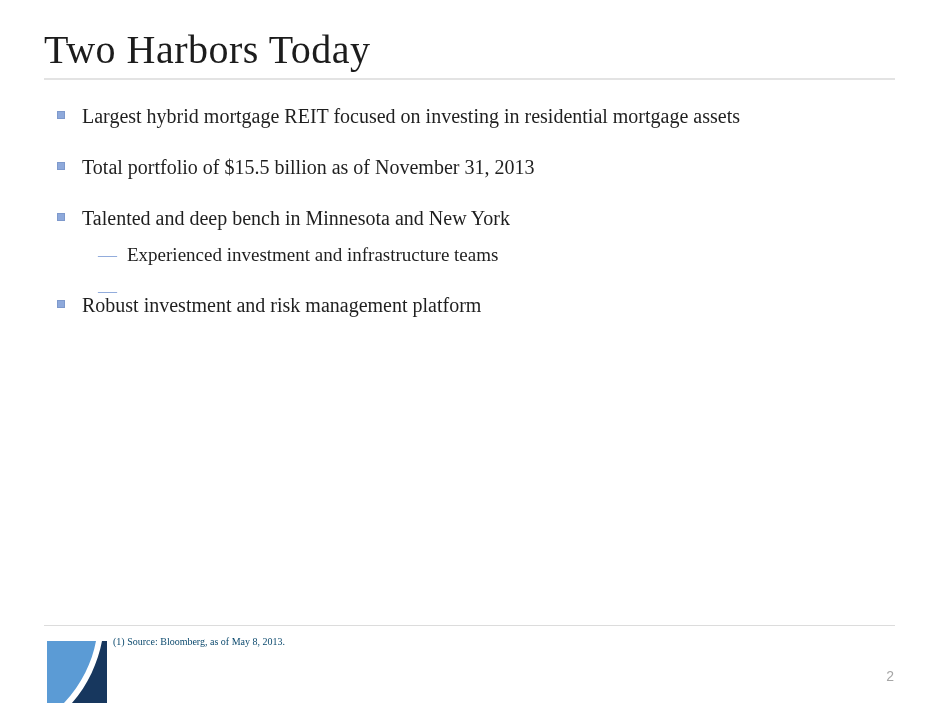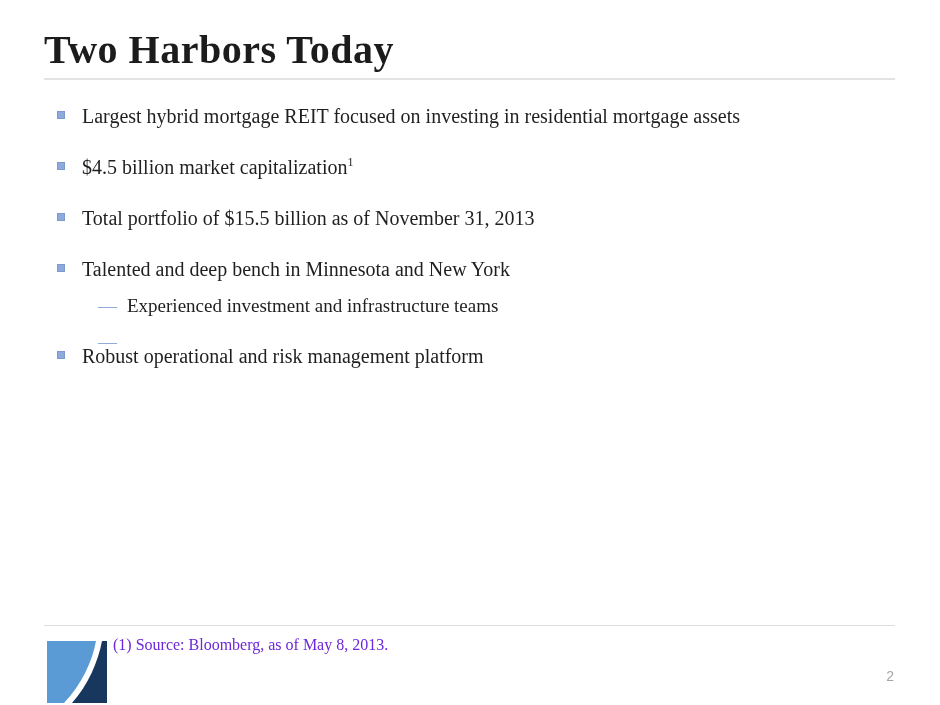--- a/index.html
+++ b/index.html
@@ -12,21 +12,21 @@
     height: 705px;
     background: #ffffff;
     overflow: hidden;
   }
 
   .slide-title {
     position: absolute;
     left: 44px;
     top: 26px;
     font-size: 40px;
-    font-weight: 700;
+    font-weight: 400;
     color: #1c1c1c;
     letter-spacing: 0.5px;
   }
 
   .title-rule {
     position: absolute;
     left: 44px;
     top: 78px;
     width: 851px;
     height: 2px;
@@ -106,22 +106,22 @@
     left: 47px;
     top: 641px;
     width: 60px;
     height: 62px;
   }
 
   .footnote {
     position: absolute;
     left: 113px;
     top: 636px;
-    font-size: 16px;
-    color: #6d28d9;
+    font-size: 10px;
+    color: #0c4a6e;
   }
 
   .page-number {
     position: absolute;
     right: 46px;
     top: 668px;
     font-size: 14px;
     color: #a6a6a6;
     font-family: "Liberation Sans", sans-serif;
   }
@@ -134,24 +134,20 @@
   <h1 class="slide-title">Two Harbors Today</h1>
   <div class="title-rule"></div>
 
   <div class="content">
 
     <div class="bullet">
       <span class="bullet-square"></span>
       <span>Largest hybrid mortgage REIT focused on investing in residential mortgage assets</span>
     </div>
 
-    <div class="bullet">
-      <span class="bullet-square"></span>
-      <span>$4.5 billion market capitalization</span><sup>1</sup>
-    </div>
 
     <div class="bullet">
       <span class="bullet-square"></span>
       <span>Total portfolio of $15.5 billion as of November 31, 2013</span>
     </div>
 
     <div class="bullet-group">
       <div class="bullet">
         <span class="bullet-square"></span>
         <span>Talented and deep bench in Minnesota and New York</span>
@@ -162,21 +158,21 @@
           <span>Experienced investment and infrastructure teams</span>
         </div>
         <div class="sub-bullet">
           <span class="dash-marker">—</span>
         </div>
       </div>
     </div>
 
     <div class="bullet bullet-last">
       <span class="bullet-square"></span>
-      <span>Robust operational and risk management platform</span>
+      <span>Robust investment and risk management platform</span>
     </div>
 
   </div>
 
   <div class="footer-rule"></div>
 
   <svg class="logo" viewBox="0 0 60 62" xmlns="http://www.w3.org/2000/svg">
     <rect x="0" y="0" width="60" height="62" fill="#5b9bd5"></rect>
     <path d="M 49,0 L 60,0 L 60,62 L 17,62 C 35,43 45,21 49,0 Z" fill="#ffffff"></path>
     <path d="M 55,0 L 60,0 L 60,62 L 25,62 C 41,44 51,21 55,0 Z" fill="#17375e"></path>

